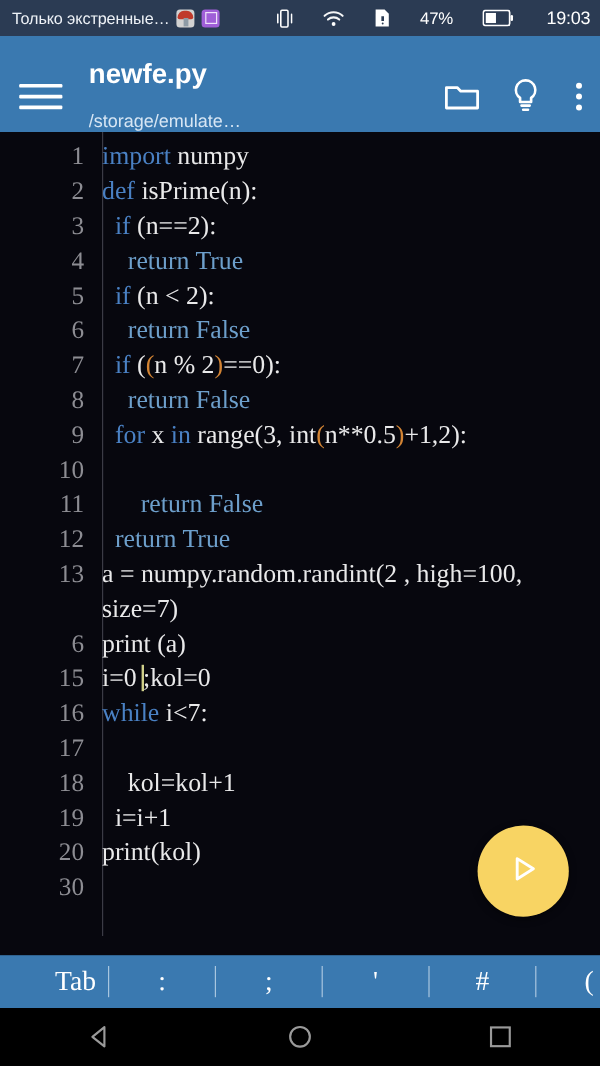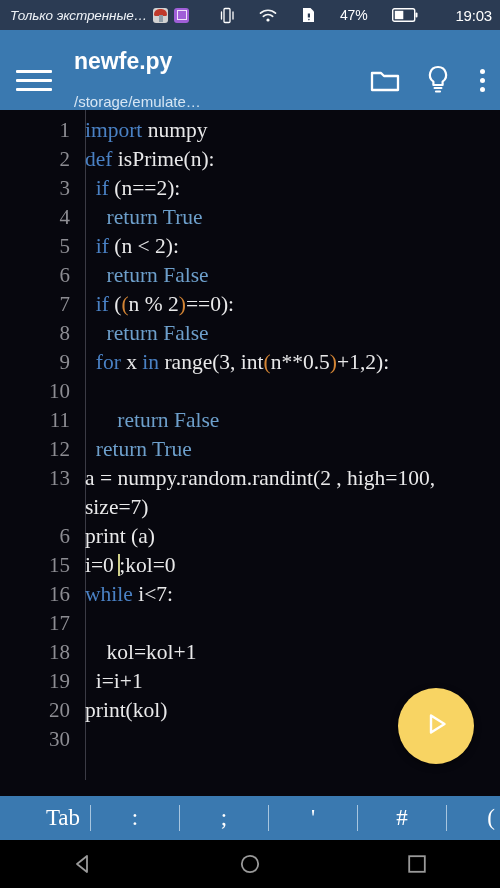--- a/index.html
+++ b/index.html
@@ -9,40 +9,40 @@
     font-family:"Liberation Sans", sans-serif;
     overflow:hidden;
   }
   #app { position:relative; width:500px; height:888px; background:#07070e; }
 
   
   .statusbar{
     height:30px; background:#2b3b53; display:flex; align-items:center;
     padding:0 8px 0 10px; color:#e8eef5;
   }
-  .sb-left{ display:flex; align-items:center; gap:6px; flex:1; min-width:0;font-style:italic; }
+  .sb-left{ display:flex; align-items:center; gap:6px; flex:1; min-width:0; }
   .sb-text{ font-size:13.5px; white-space:nowrap; color:#eef2f7; letter-spacing:-0.1px; }
   .sb-ico{ width:15px; height:15px; border-radius:3px; flex:0 0 auto; position:relative; }
   .sb-ico.mushroom{ background:#d2d2d2; }
   .sb-ico.mushroom:before{
     content:""; position:absolute; left:1px; top:1px; width:13px; height:7px;
     background:#c0392b; border-radius:7px 7px 2px 2px;
   }
   .sb-ico.mushroom:after{
     content:""; position:absolute; left:5.5px; top:7px; width:4px; height:7px; background:#8e9ba6;
   }
   .sb-ico.purple{ background:#a05fd8; }
   .sb-ico.purple:before{
     content:""; position:absolute; left:2.5px; top:2.5px; right:2.5px; bottom:2.5px;
     border:1.3px solid #efe2fb;
   }
   .sb-right{ display:flex; align-items:center; gap:25px; }
   .sb-right svg{ display:block; }
   .sb-pct{ font-size:14px; color:#fff; letter-spacing:-0.2px; }
-  .sb-time{ font-size:15px; color:#fff; letter-spacing:-0.2px; margin-left:12px; }
+  .sb-time{ font-size:15px; color:#fff; letter-spacing:-0.2px; margin-left:2px; }
 
   
   .appbar{
     height:100px; background:#3a79b0; display:flex; align-items:center;
     padding:0 12px 0 16px; position:relative;
   }
   .hamburger{ width:36px; height:30px; display:flex; flex-direction:column;
     justify-content:center; gap:6px; cursor:pointer; flex:0 0 auto; }
   .hamburger span{ display:block; height:3px; background:#fff; border-radius:1px; }
   .titles{ margin-left:22px; flex:1; min-width:0; }

